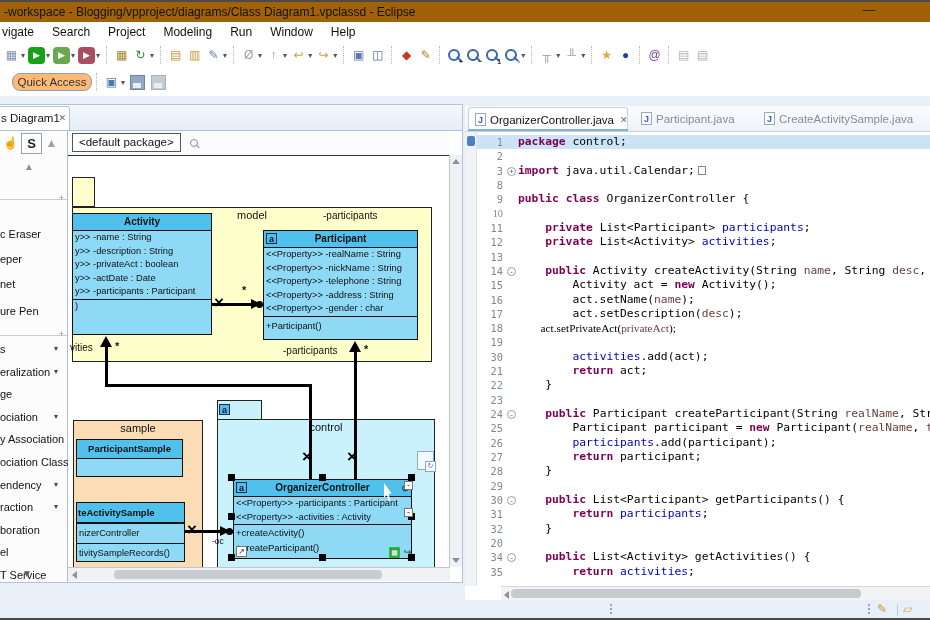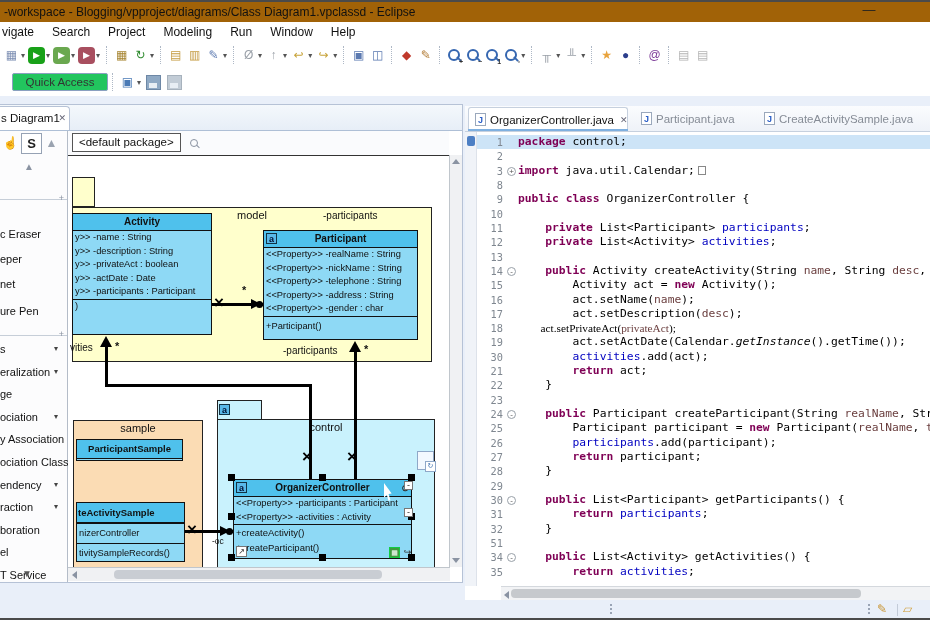--- a/index.html
+++ b/index.html
@@ -15,22 +15,22 @@
   .menu-item:first-child{padding-left:2px;}
   
   #toolbar1{position:absolute;left:0;top:42px;width:930px;height:26px;background:#fff;display:flex;align-items:center;padding-left:2px;overflow:hidden;}
   .tb-icon{width:17px;height:17px;display:inline-flex;align-items:center;justify-content:center;font-size:12px;margin:0 1px;flex:0 0 auto;position:relative;}
   .tb-caret{font-size:8px;color:#555;margin-right:2px;flex:0 0 auto;}
   .tb-sep{width:1px;height:18px;border-left:1px dotted #aeb8c6;margin:0 4px;flex:0 0 auto;}
   .mag .mag-c{position:absolute;left:2px;top:2px;width:8px;height:8px;border:2px solid #3566b0;border-radius:50%;}
   .mag .mag-t{position:absolute;left:10px;top:11px;width:6px;height:2px;background:#3566b0;transform:rotate(45deg);}
   .mag .mag-s{position:absolute;right:0;bottom:-1px;font-size:7px;font-weight:bold;color:#333;}
   #toolbar2{position:absolute;left:0;top:68px;width:930px;height:28px;background:#fff;display:flex;align-items:center;}
-  #quick-access{margin-left:12px;min-width:70px;height:16px;border:1px solid #8aa0c0;border-radius:2px;font-size:11.5px;color:#333;
-                display:flex;align-items:center;justify-content:center;padding:0 12px;background:#22c55e;}
+  #quick-access{margin-left:12px;min-width:70px;height:16px;border:1px solid #8aa0c0;border-radius:8px;font-size:11.5px;color:#333;
+                display:flex;align-items:center;justify-content:center;padding:0 4px;background:#fdba74;}
   .save-ico{width:13px;height:13px;background:#8fa9c4;border:1px solid #6d87a5;position:relative;margin:0 3px;}
   .save-ico:after{content:"";position:absolute;left:2px;bottom:1px;width:8px;height:5px;background:#e8eef4;}
   .save-ico.dim{background:#c2ccd6;border-color:#a7b2bd;}
   
   #main-bg{position:absolute;left:0;top:96px;width:930px;height:524px;background:#e9eff9;}
   
   #diagram-panel{position:absolute;left:0;top:104px;width:463px;height:479px;background:#fff;border:1px solid #b6c2d6;border-left:none;box-sizing:border-box;}
   #dg-tabbar{position:absolute;left:0;top:0;right:0;height:25px;background:linear-gradient(#f4f8fc,#e7eef7);border-bottom:1px solid #aebfd6;}
   #dg-tab{position:absolute;left:0;top:1px;width:70px;height:24px;background:#fff;border:1px solid #b6c2d6;border-bottom:none;border-left:none;
           border-radius:0 4px 0 0;font-size:11.5px;line-height:23px;padding-left:1px;box-sizing:border-box;}
@@ -316,21 +316,21 @@
           <div class="cls-row">&lt;&lt;Property&gt;&gt; -nickName : String</div>
           <div class="cls-row">&lt;&lt;Property&gt;&gt; -telephone : String</div>
           <div class="cls-row">&lt;&lt;Property&gt;&gt; -address : String</div>
           <div class="cls-row">&lt;&lt;Property&gt;&gt; -gender : char</div>
         </div>
       <div class="cls-ops" style="height:24px;padding-top:3px;">
           <div class="cls-row">+Participant()</div>
         </div>
     </div>
 
-    <div class="cls" style="left:8px;top:283px;width:107px;height:22px;">
+    <div class="cls" style="left:8px;top:283px;width:107px;height:38px;">
       <div class="cls-header" style="height:18px;line-height:18px;font-size:9.5px;">ParticipantSample</div>
       <div style="height:18px;">
           <div class="cls-row"></div>
         </div>
     </div>
 
     <div class="cls" style="left:8px;top:346px;width:109px;height:60px;">
       <div class="cls-header" style="height:19px;line-height:19px;font-size:9.5px;text-align:left;padding-left:1px;">teActivitySample</div>
       <div>
           <div class="cls-row cls-row-bordered" style="border-top: 1px solid rgb(17, 17, 17); line-height: 19px; height: 19px;">nizerController</div>
@@ -406,21 +406,21 @@
     <div id="cur-line" style="top: 3px;"></div>
     <div id="ed-markerbar">
       <div id="ed-marker"></div>
     </div>
     <div id="ed-gutter">
         <div class="gut-num" style="top: 3px;">1</div>
         <div class="gut-num" style="top: 17.32px;">2</div>
         <div class="gut-num" style="top: 31.64px;">3</div>
         <div class="gut-num" style="top: 45.96px;">8</div>
         <div class="gut-num" style="top: 60.28px;">9</div>
-        <div class="gut-num" style="top: 74.6px;">10</div>
+        <div class="gut-num" style="top: 74.6px; font-family: Liberation Serif, serif;">10</div>
         <div class="gut-num" style="top: 88.92px;">11</div>
         <div class="gut-num" style="top: 103.24px;">12</div>
         <div class="gut-num" style="top: 117.56px;">13</div>
         <div class="gut-num" style="top: 131.88px;">14</div>
         <div class="gut-num" style="top: 146.2px;">15</div>
         <div class="gut-num" style="top: 160.52px;">16</div>
         <div class="gut-num" style="top: 174.84px;">17</div>
         <div class="gut-num" style="top: 189.16px;">18</div>
         <div class="gut-num" style="top: 203.48px;">19</div>
         <div class="gut-num" style="top: 217.8px;">30</div>
@@ -429,21 +429,21 @@
         <div class="gut-num" style="top: 260.76px;">23</div>
         <div class="gut-num" style="top: 275.08px;">24</div>
         <div class="gut-num" style="top: 289.4px;">25</div>
         <div class="gut-num" style="top: 303.72px;">26</div>
         <div class="gut-num" style="top: 318.04px;">27</div>
         <div class="gut-num" style="top: 332.36px;">28</div>
         <div class="gut-num" style="top: 346.68px;">29</div>
         <div class="gut-num" style="top: 361px;">30</div>
         <div class="gut-num" style="top: 375.32px;">31</div>
         <div class="gut-num" style="top: 389.64px;">32</div>
-        <div class="gut-num" style="top: 403.96px;">51</div>
+        <div class="gut-num" style="top: 403.96px;">20</div>
         <div class="gut-num" style="top: 418.28px;">34</div>
         <div class="gut-num" style="top: 432.6px;">35</div>
       </div>
     <div id="ed-folds">
         <div class="fold-ico" style="top: 34.64px;">+</div>
         <div class="fold-ico" style="top: 134.88px;">-</div>
         <div class="fold-ico" style="top: 278.08px;">-</div>
         <div class="fold-ico" style="top: 364px;">-</div>
         <div class="fold-ico" style="top: 421.28px;">-</div>
       </div>
@@ -455,21 +455,20 @@
         <div class="code-line" style="top: 60.28px;"><span class="seg-k">public</span><span class="seg-d"> </span><span class="seg-k">class</span><span class="seg-d"> OrganizerController {</span></div>
         <div class="code-line" style="top: 74.6px;"></div>
         <div class="code-line" style="top: 88.92px;"><span class="seg-d">    </span><span class="seg-k">private</span><span class="seg-d"> List&lt;Participant&gt; </span><span class="seg-f">participants</span><span class="seg-d">;</span></div>
         <div class="code-line" style="top: 103.24px;"><span class="seg-d">    </span><span class="seg-k">private</span><span class="seg-d"> List&lt;Activity&gt; </span><span class="seg-f">activities</span><span class="seg-d">;</span></div>
         <div class="code-line" style="top: 117.56px;"></div>
         <div class="code-line" style="top: 131.88px;"><span class="seg-d">    </span><span class="seg-k">public</span><span class="seg-d"> Activity createActivity(String </span><span class="seg-v">name</span><span class="seg-d">, String </span><span class="seg-v">desc</span><span class="seg-d">, </span></div>
         <div class="code-line" style="top: 146.2px;"><span class="seg-d">        Activity act = </span><span class="seg-k">new</span><span class="seg-d"> Activity();</span></div>
         <div class="code-line" style="top: 160.52px;"><span class="seg-d">        act.setName(</span><span class="seg-v">name</span><span class="seg-d">);</span></div>
         <div class="code-line" style="top: 174.84px;"><span class="seg-d">        act.setDescription(</span><span class="seg-v">desc</span><span class="seg-d">);</span></div>
         <div class="code-line" style="top: 189.16px; font-family: Liberation Serif, serif;"><span class="seg-d">        act.setPrivateAct(</span><span class="seg-v">privateAct</span><span class="seg-d">);</span></div>
-        <div class="code-line" style="top: 203.48px;"><span class="seg-d">        act.setActDate(Calendar.</span><span class="seg-i">getInstance</span><span class="seg-d">().getTime());</span></div>
         <div class="code-line" style="top: 217.8px;"><span class="seg-d">        </span><span class="seg-f">activities</span><span class="seg-d">.add(act);</span></div>
         <div class="code-line" style="top: 232.12px;"><span class="seg-d">        </span><span class="seg-k">return</span><span class="seg-d"> act;</span></div>
         <div class="code-line" style="top: 246.44px;"><span class="seg-d">    }</span></div>
         <div class="code-line" style="top: 260.76px;"></div>
         <div class="code-line" style="top: 275.08px;"><span class="seg-d">    </span><span class="seg-k">public</span><span class="seg-d"> Participant createParticipant(String </span><span class="seg-v">realName</span><span class="seg-d">, String </span></div>
         <div class="code-line" style="top: 289.4px;"><span class="seg-d">        Participant participant = </span><span class="seg-k">new</span><span class="seg-d"> Participant(</span><span class="seg-v">realName</span><span class="seg-d">, </span><span class="seg-v">telep</span></div>
         <div class="code-line" style="top: 303.72px;"><span class="seg-d">        </span><span class="seg-f">participants</span><span class="seg-d">.add(participant);</span></div>
         <div class="code-line" style="top: 318.04px;"><span class="seg-d">        </span><span class="seg-k">return</span><span class="seg-d"> participant;</span></div>
         <div class="code-line" style="top: 332.36px;"><span class="seg-d">    }</span></div>
         <div class="code-line" style="top: 346.68px;"></div>

